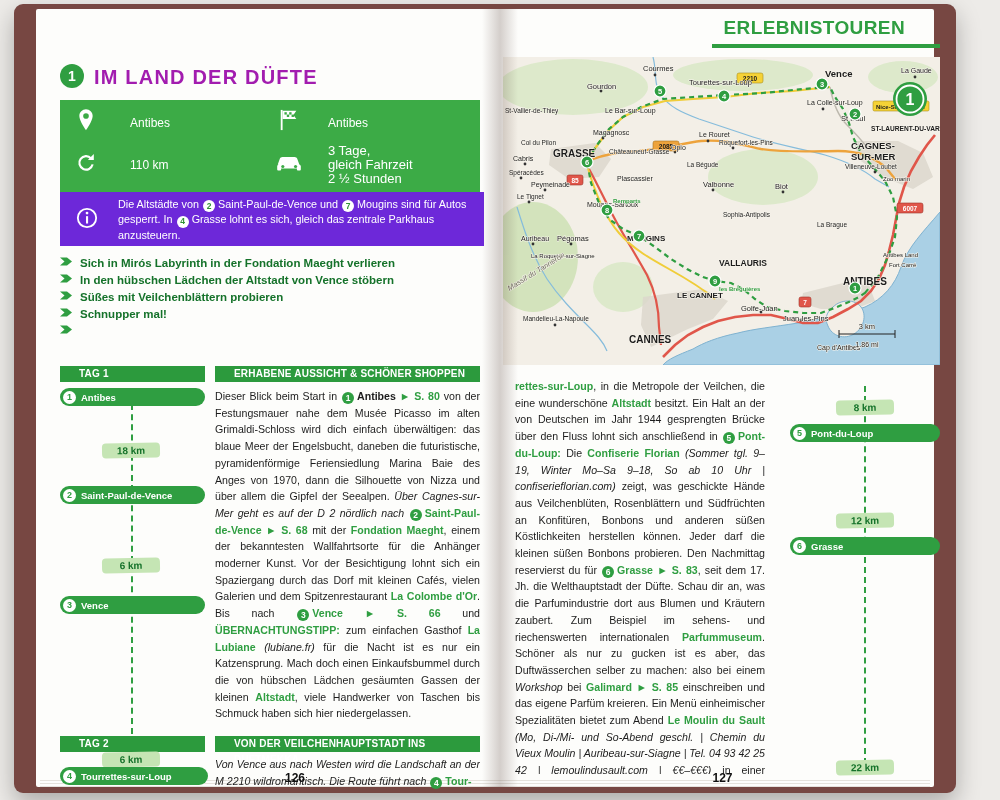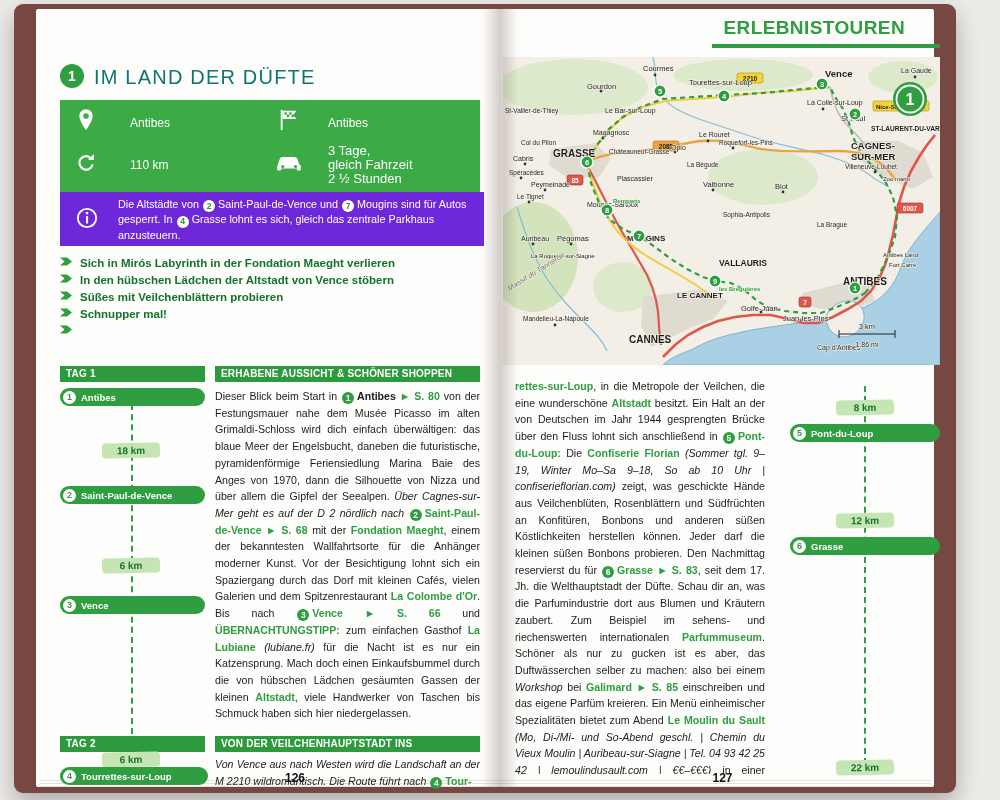--- a/index.html
+++ b/index.html
@@ -8,29 +8,29 @@
   .cover{position:absolute;left:14px;top:4px;width:942px;height:789px;background:#774742;border-radius:9px;box-shadow:0 10px 24px rgba(0,0,0,.28)}
   .pages{position:absolute;left:36px;top:9px;width:898px;height:778px;background:#fdfdfb;border-radius:2px}
   .gutter{position:absolute;left:482px;top:9px;width:36px;height:778px;background:linear-gradient(to right,rgba(0,0,0,0),rgba(88,66,58,.25) 50%,rgba(0,0,0,0))}
   .stack{position:absolute;left:40px;top:780px;width:890px;height:7px;background:repeating-linear-gradient(to bottom,#e5e2dc 0 1px,#fdfdfb 1px 3px)}
 
   .hl{color:#2f9e41;font-weight:bold}
   .bd{font-weight:bold}
   .it{font-style:italic}
   .cnum{display:inline-flex;align-items:center;justify-content:center;width:12px;height:12px;border-radius:50%;background:#2f9e41;color:#fff;font-size:8.5px;font-weight:bold;vertical-align:-1px;margin:0 3px 0 1px;line-height:1}
   .body-text{font-size:10.6px;line-height:16.7px;text-align:justify;color:#1c1c1c;overflow:hidden;hyphens:auto;-webkit-hyphens:auto}
-  .daybar{position:absolute;background:#2c9a3d;color:#fff;font-weight:bold;font-size:10px;line-height:16px;height:16px;padding-left:6px;letter-spacing:.2px;box-sizing:border-box}
+  .daybar{position:absolute;background:#2c9a3d;color:#fff;font-weight:bold;font-size:10px;line-height:16px;height:16px;padding-left:19px;letter-spacing:.2px;box-sizing:border-box}
   .pill{position:absolute;height:18px;background:#2f9e41;border-radius:9px;display:flex;align-items:center;gap:5px;padding:0 8px 0 3px;box-sizing:border-box}
   .pnum{width:13px;height:13px;border-radius:50%;background:#fff;color:#2f9e41;font-size:9px;font-weight:bold;display:flex;align-items:center;justify-content:center;flex:0 0 13px}
   .plabel{color:#fff;font-weight:bold;font-size:9.5px;white-space:nowrap}
   .kmlab{position:absolute;width:58px;height:15px;background:#c5e5b4;color:#15722a;font-size:10px;font-weight:bold;display:flex;align-items:center;justify-content:center;border-radius:4px;transform:rotate(-1.2deg)}
   .dash{position:absolute;width:0;border-left:2px dashed #2f9e41}
 
   .title-circle{position:absolute;width:24px;height:24px;border-radius:50%;background:#2f9e41;color:#fff;font-weight:bold;font-size:14px;display:flex;align-items:center;justify-content:center}
-  .tour-title{position:absolute;font-size:20px;font-weight:normal;color:#0f766e;letter-spacing:1.2px}
+  .tour-title{position:absolute;font-size:20px;font-weight:bold;color:#a21caf;letter-spacing:1.2px}
   .section-header{position:absolute;font-size:19px;font-weight:bold;color:#2f9e41;letter-spacing:.4px;text-align:right}
   .header-rule{position:absolute;background:#2f9e41;height:4px}
   .pagenum{position:absolute;font-size:12px;font-weight:bold;color:#111;text-align:center}
 
   .infobox{position:absolute;left:60px;top:100px;width:420px;height:146px;background:#3cab46;color:#fff}
   .ib-label{position:absolute;font-size:12px;color:#fff}
   .ib-small{position:absolute;font-size:13px;line-height:14.5px;color:#fff}
   .ib-note{position:absolute;left:0;top:92px;width:424px;height:54px;background:#6d28d9}
   .note-text{position:absolute;left:58px;top:5px;width:350px;font-size:10.8px;line-height:14.8px;color:#fff;text-align:left}
   .ib-note .cnum{background:#fff;color:#2f9035}

